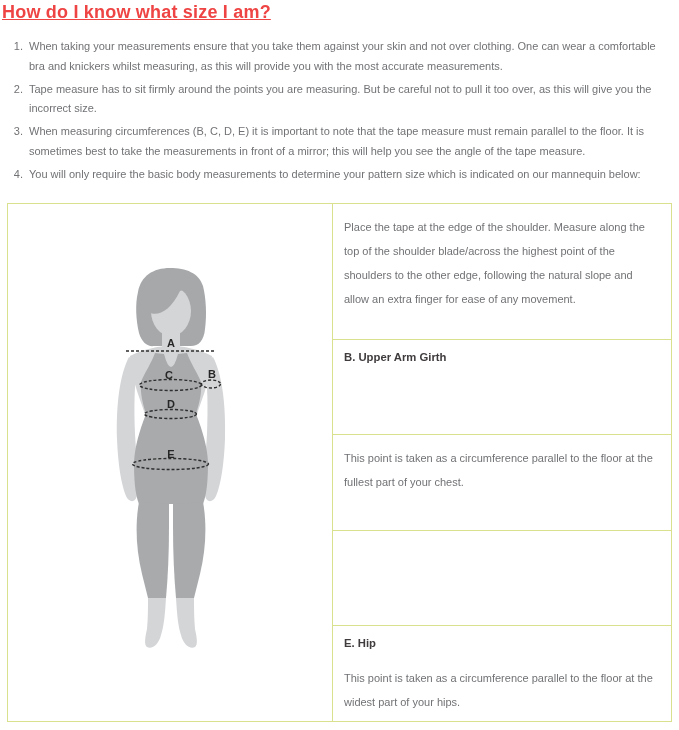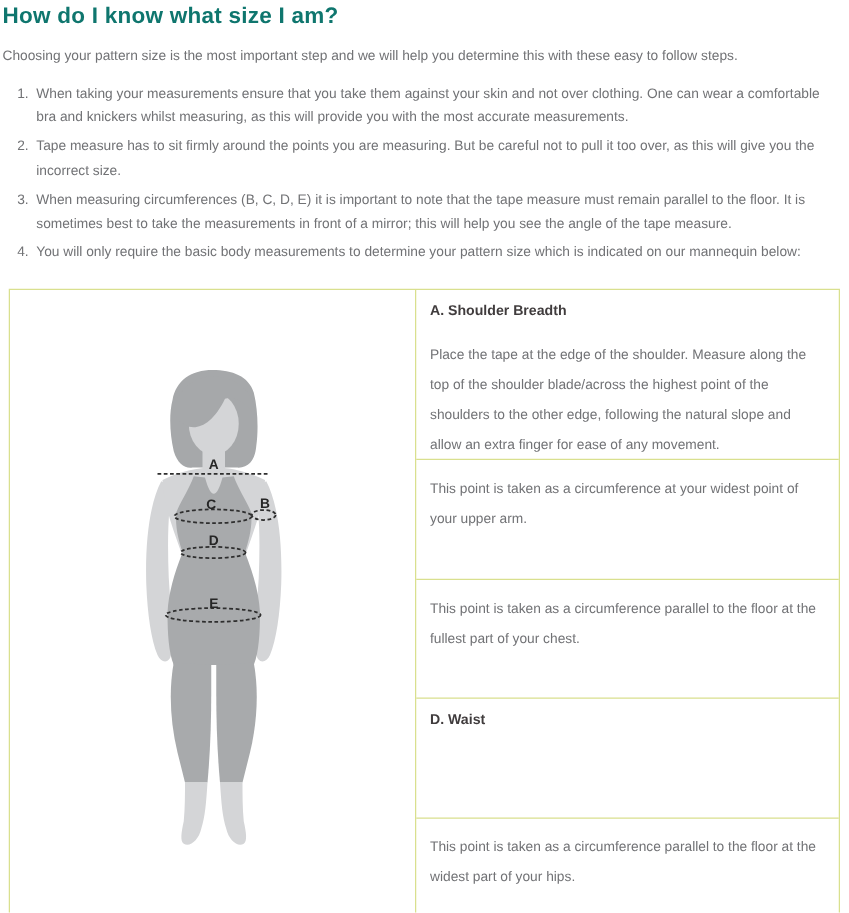--- a/index.html
+++ b/index.html
@@ -3,22 +3,22 @@
 <meta charset="utf-8">
 <style>
   html,body{margin:0;padding:0;background:#ffffff;}
   body{
     width:679px;height:730px;overflow:hidden;
     font-family:"Liberation Sans",sans-serif;
     color:#717275;
   }
   .page{padding:2px 3px 0 2px;}
   h1{
-    font-size:18px;font-weight:bold;color:#0f766e;
-    margin:0 0 14px 0;letter-spacing:0.2px;
+    font-size:18px;font-weight:bold;color:#ef4444;
+    margin:0 0 14px 0;letter-spacing:0.2px;text-decoration:underline;
   }
   .intro{font-size:11px;line-height:1.5;margin:0 0 12px 0;}
   ol.steps{
     margin:0 0 18px 0;padding:0 4px 0 24px;
     font-size:11px;line-height:1.8;
   }
   ol.steps li{margin-bottom:3px;padding-left:3px;}
   .size-table{
     display:flex;width:665px;margin-left:5px;
     border:1px solid var(--border,#d9e08e);
@@ -44,21 +44,20 @@
     font-size:11px;font-weight:bold;fill:#262626;
   }
 </style>
 </head>
 <body>
 
 <div class="page">
 
   <h1>How do I know what size I am?</h1>
 
-  <p class="intro">Choosing your pattern size is the most important step and we will help you determine this with these easy to follow steps.</p>
 
   <ol class="steps">
     <li>When taking your measurements ensure that you take them against your skin and not over clothing. One can wear a comfortable bra and knickers whilst measuring, as this will provide you with the most accurate measurements.</li>
     <li>Tape measure has to sit firmly around the points you are measuring. But be careful not to pull it too over, as this will give you the incorrect size.</li>
     <li>When measuring circumferences (B, C, D, E) it is important to note that the tape measure must remain parallel to the floor. It is sometimes best to take the measurements in front of a mirror; this will help you see the angle of the tape measure.</li>
     <li>You will only require the basic body measurements to determine your pattern size which is indicated on our mannequin below:</li>
   </ol>
 
   <div class="size-table">
 
@@ -114,35 +113,34 @@
         <text class="measure-label" text-anchor="middle" x="204" y="174">B</text>
         <text class="measure-label" text-anchor="middle" x="161" y="175">C</text>
         <text class="measure-label" text-anchor="middle" x="163" y="204">D</text>
         <text class="measure-label" text-anchor="middle" x="163" y="254">E</text>
       </svg>
     </div>
 
     <div class="info-col">
 
       <div class="info-row first">
-        <h3>A. Shoulder Breadth</h3>
         <p>Place the tape at the edge of the shoulder. Measure along the top of the shoulder blade/across the highest point of the shoulders to the other edge, following the natural slope and allow an extra finger for ease of any movement.</p>
       </div>
 
       <div class="info-row">
-        <p>This point is taken as a circumference at your widest point of your upper arm.</p>
+        <h3>B. Upper Arm Girth</h3>
       </div>
 
       <div class="info-row">
         <p>This point is taken as a circumference parallel to the floor at the fullest part of your chest.</p>
       </div>
 
       <div class="info-row">
-        <h3>D. Waist</h3>
       </div>
 
       <div class="info-row last">
+        <h3>E. Hip</h3>
         <p>This point is taken as a circumference parallel to the floor at the widest part of your hips.</p>
       </div>
 
     </div>
   </div>
 </div>
 
 </body></html>

